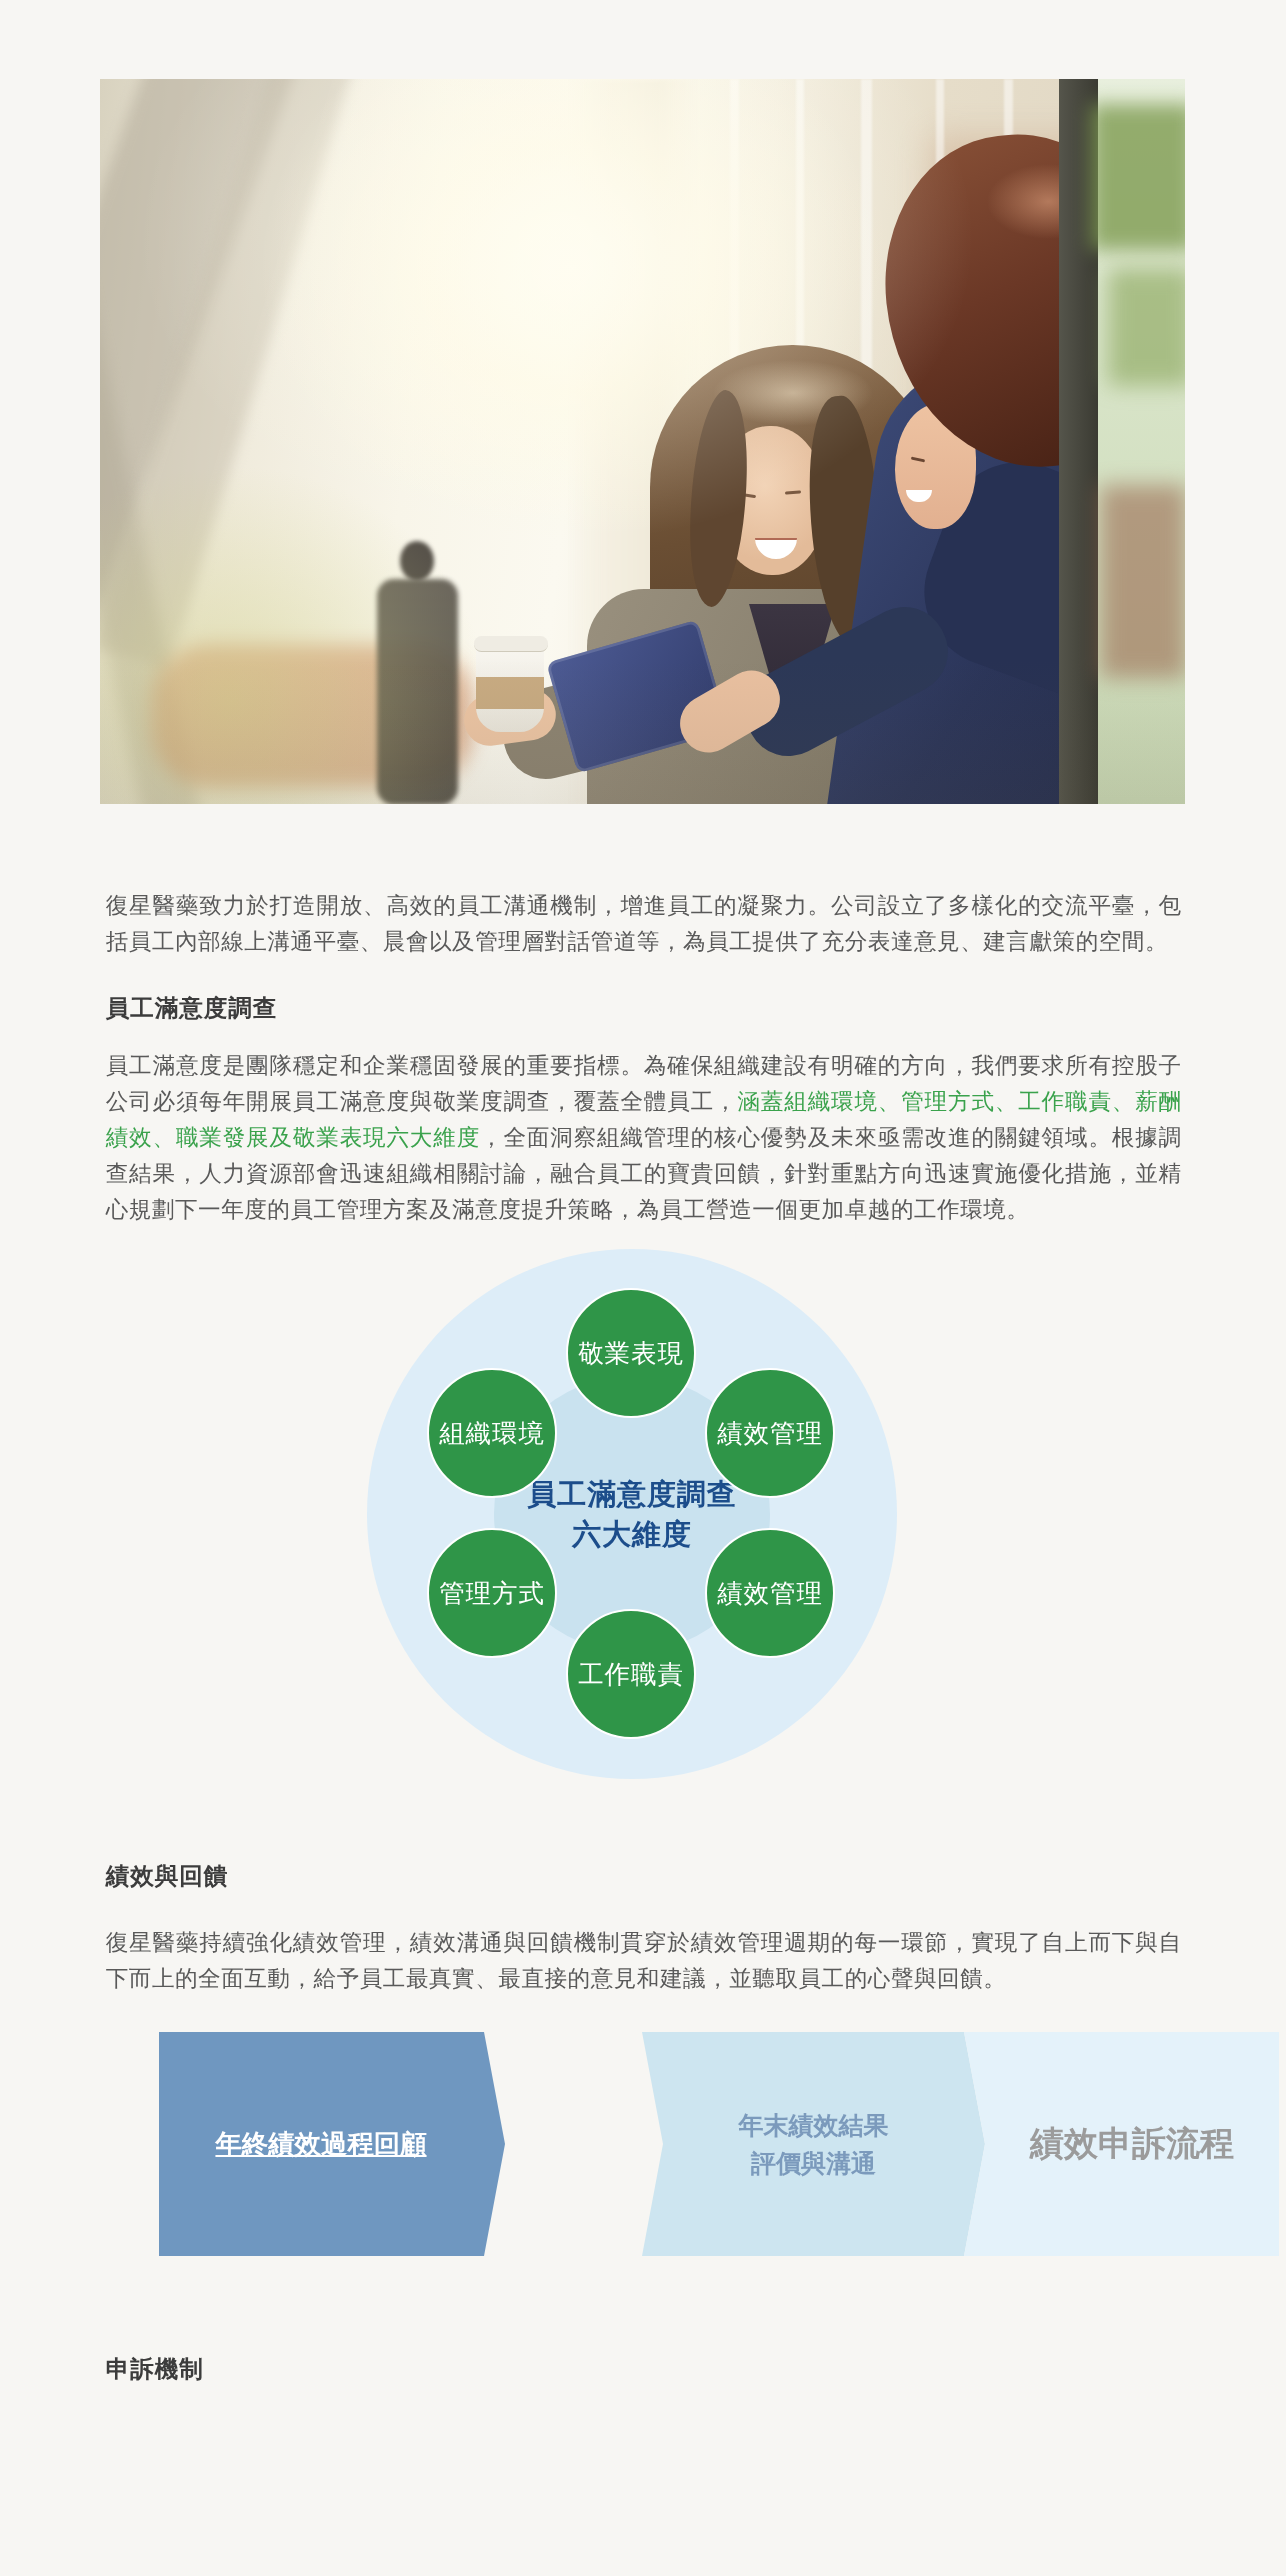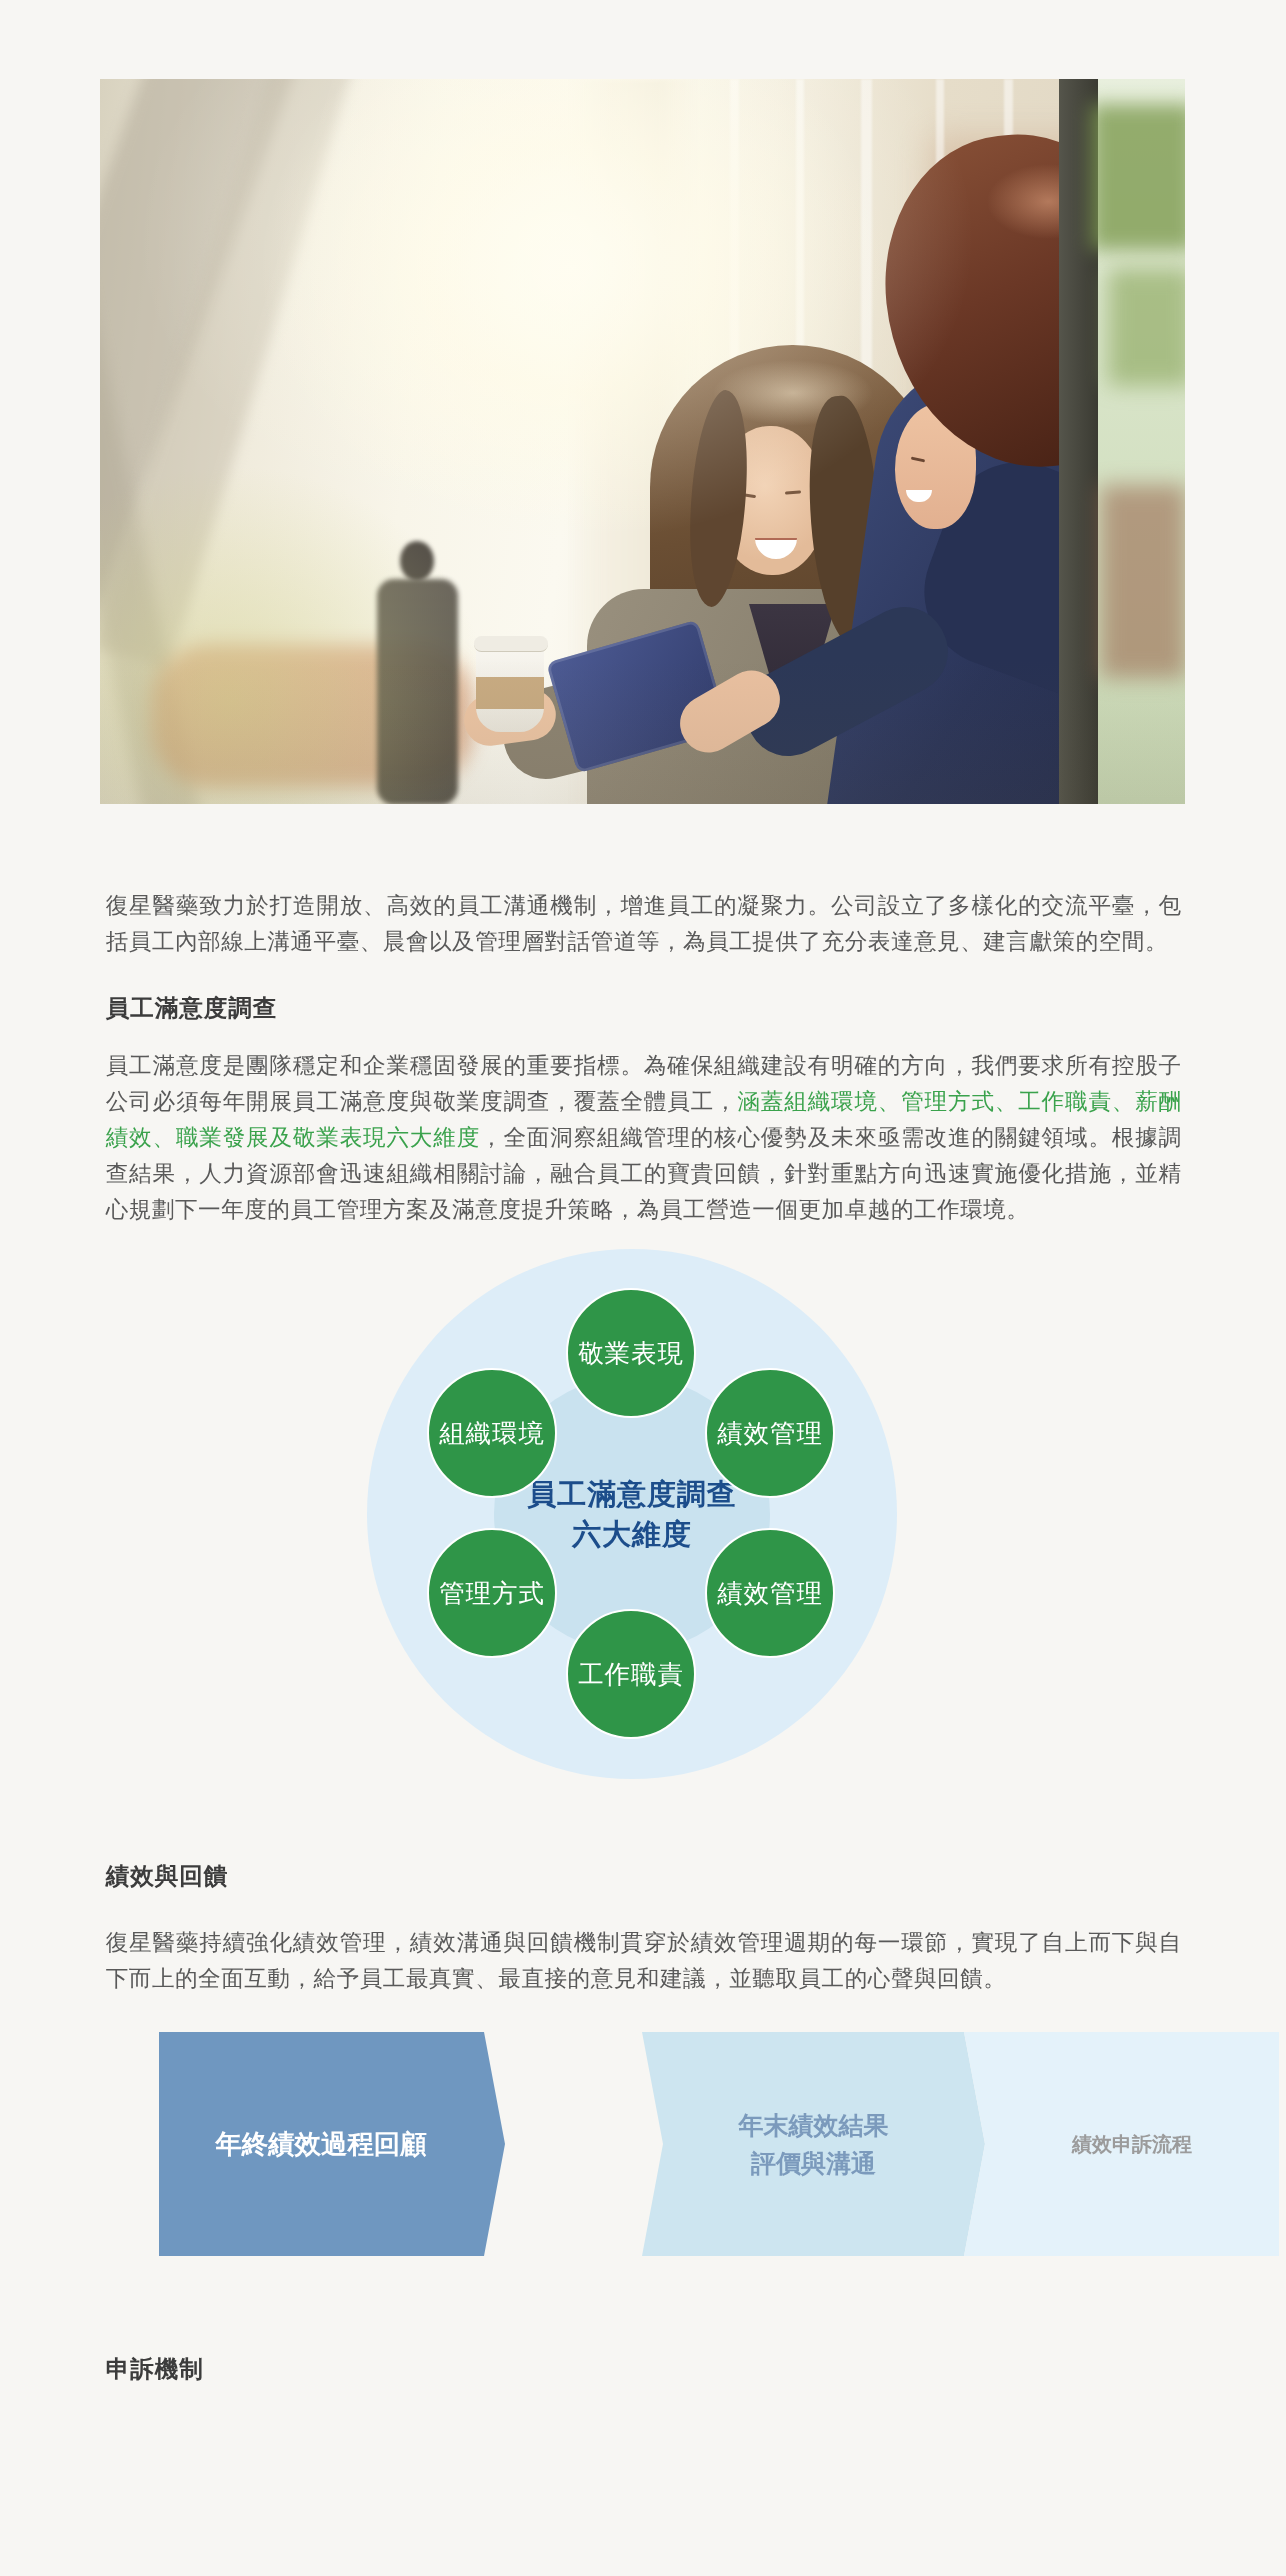--- a/index.html
+++ b/index.html
@@ -77,24 +77,24 @@
   .node-lr{left:338px;top:279px;}
   .node-bottom{left:199px;top:360px;}
   .node-ll{left:60px;top:279px;}
   .node-ul{left:60px;top:119px;}
 
   
   .flow{position:absolute;left:59px;top:2032px;width:962px;height:224px;}
   .step{position:absolute;top:0;height:224px;display:flex;flex-direction:column;
         align-items:center;justify-content:center;font-weight:bold;text-align:center;}
   .step1{left:0;width:346px;background:#6f97c0;color:#ffffff;font-size:26.4px;
-        clip-path:polygon(0 0,325px 0,346px 50%,325px 100%,0 100%);padding-right:22px;box-sizing:border-box;}
+        clip-path:polygon(0 0,325px 0,346px 50%,325px 100%,0 100%);padding-right:22px;box-sizing:border-box;text-decoration:underline;}
   .step2{left:483px;width:343px;background:#cde5f0;color:#7b9abc;font-size:25px;line-height:38px;
         clip-path:polygon(0 0,322px 0,343px 50%,322px 100%,0 100%,21px 50%);}
-  .step3{left:805px;width:315px;background:#e4f2fa;color:#9b9b9b;font-size:20px;
+  .step3{left:805px;width:315px;background:#e4f2fa;color:#9b9b9b;font-size:34px;
         clip-path:polygon(0 0,315px 0,315px 100%,0 100%,21px 50%);padding-left:21px;box-sizing:border-box;}
 </style>
 </head>
 <body>
 
 <div class="page">
   <div class="content">
 
     <div class="hero">
       <div class="ph-base"></div>

